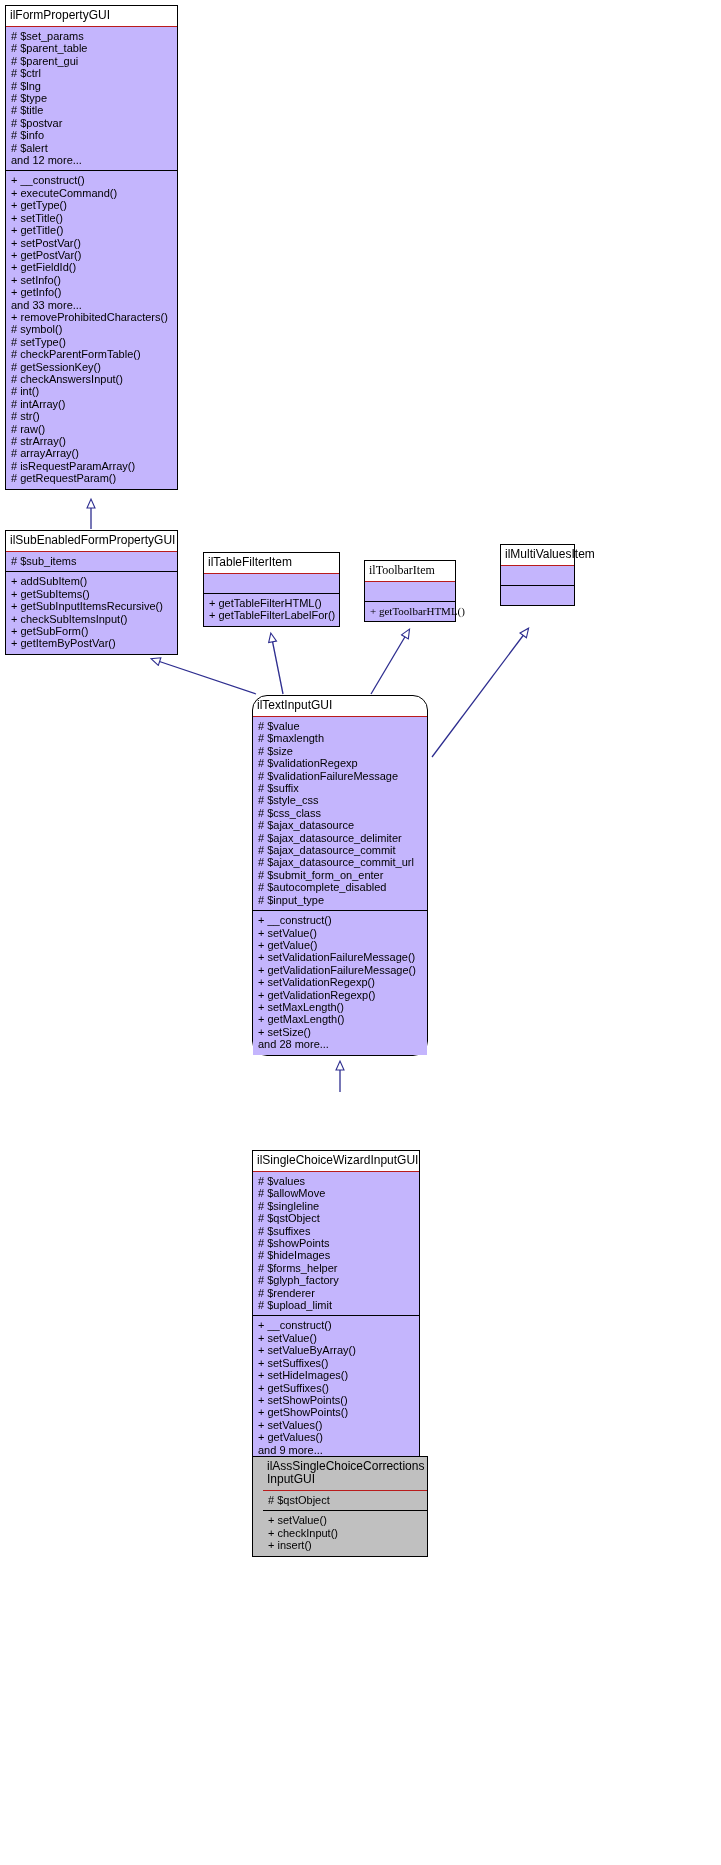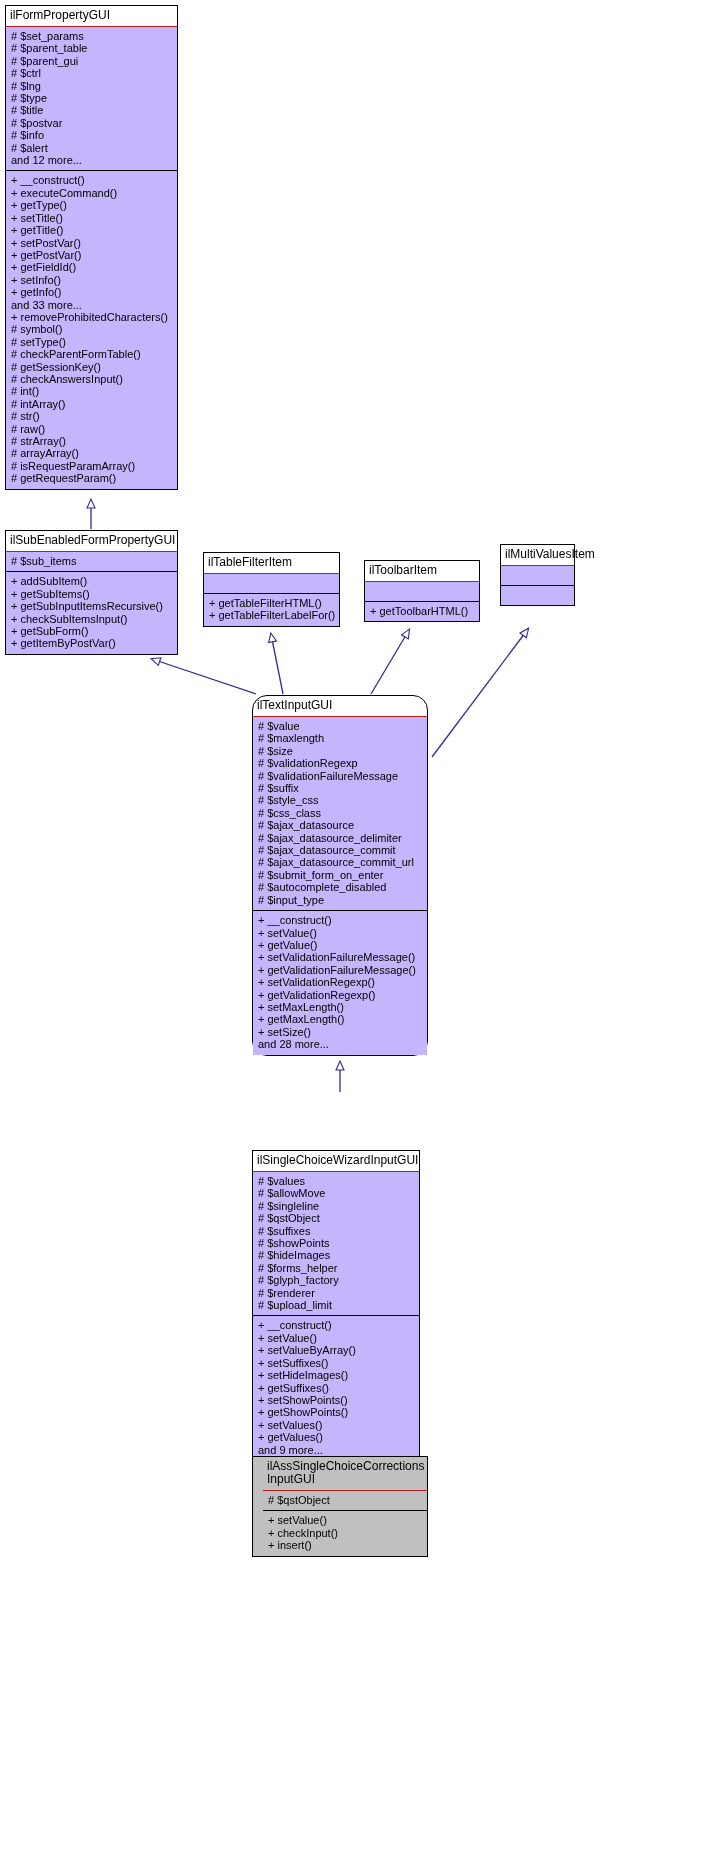--- a/index.html
+++ b/index.html
@@ -156,21 +156,21 @@
     <div class="sec methods">
         <div class="row">+ addSubItem()</div>
         <div class="row">+ getSubItems()</div>
         <div class="row">+ getSubInputItemsRecursive()</div>
         <div class="row">+ checkSubItemsInput()</div>
         <div class="row">+ getSubForm()</div>
         <div class="row">+ getItemByPostVar()</div>
       </div>
   </div>
 
-  <div class="uml-class" style="left:364px; top:560px; width:116px;">
+  <div class="uml-class" style="left:364px; top:560px; width:92px;font-family:Liberation Serif, serif;">
     <div class="uml-title">ilToolbarItem</div>
     <div class="sec attrs empty"></div>
     <div class="sec methods">
         <div class="row">+ getToolbarHTML()</div>
       </div>
   </div>
 
   <div class="uml-class" style="left:500px; top:544px; width:75px;">
     <div class="uml-title">ilMultiValuesItem</div>
     <div class="sec attrs empty"></div>

